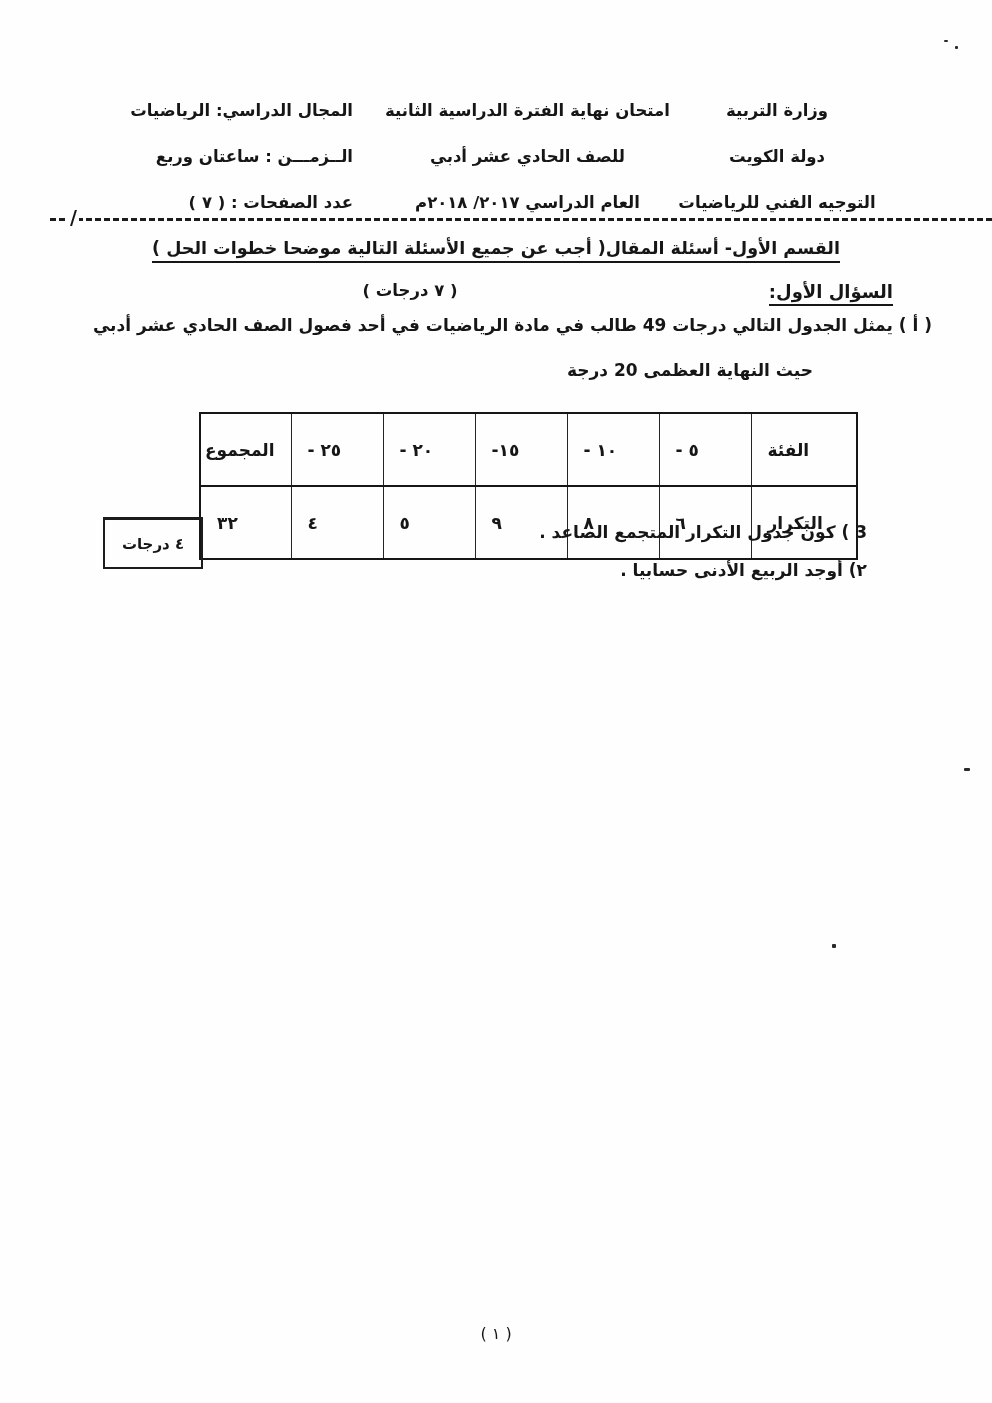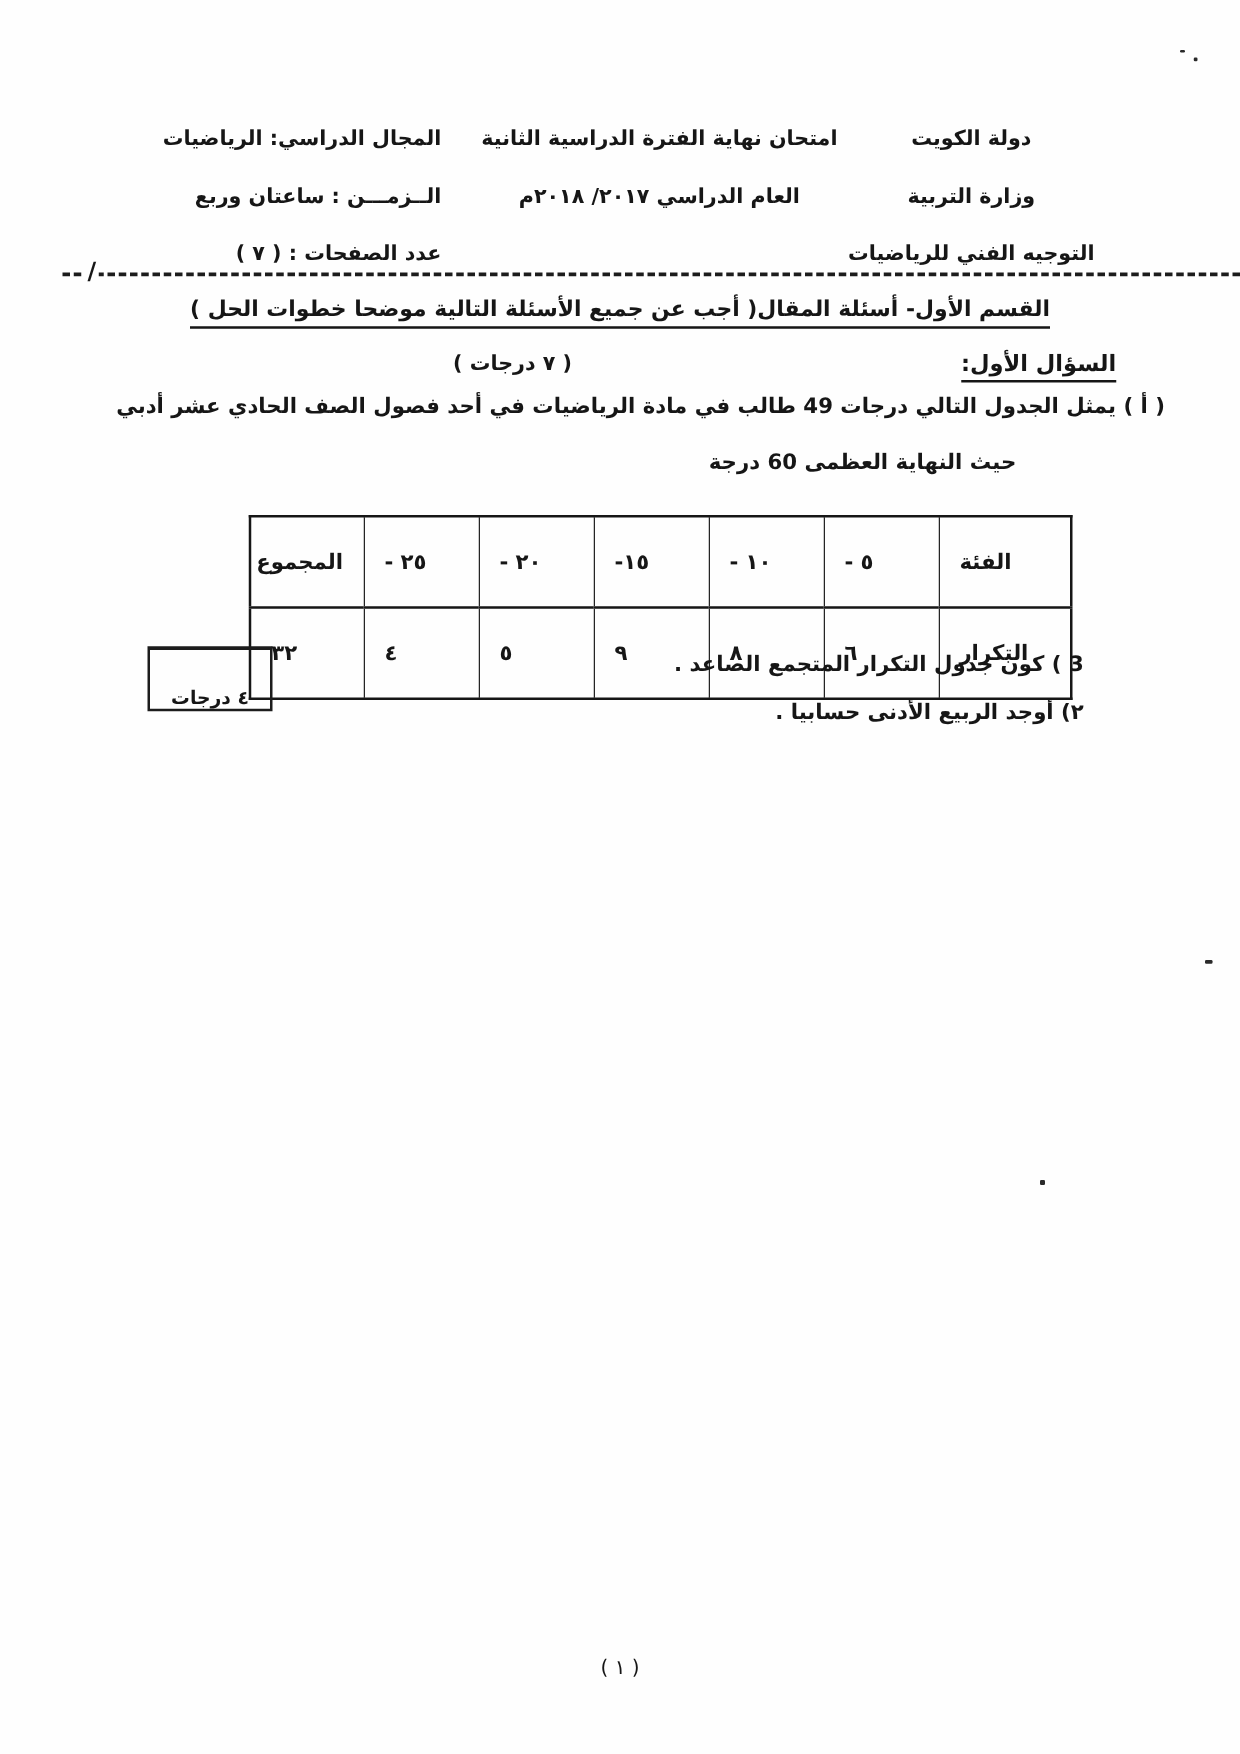--- a/index.html
+++ b/index.html
@@ -148,25 +148,24 @@
   
   .marks-box {
     position: absolute;
     top: 517px;
     left: 103px;
     width: 96px;
     height: 47px;
     border: 2px solid #1c1c1c;
     border-top-width: 3.5px;
     display: flex;
-    align-items: flex-end;
+    align-items: center;
     justify-content: center;
     font-size: 15px;
     white-space: nowrap;
-    margin-left: 15px;
   }
 
   
   .page-number {
     position: absolute;
     top: 1324px;
     left: 0;
     right: 0;
     text-align: center;
     font-size: 16px;
@@ -183,48 +182,49 @@
   .n2 { left: 955px; top: 46px;  width: 3px; height: 3px; }
   .n3 { left: 964px; top: 768px; width: 6px; height: 3px; }
   .n4 { left: 832px; top: 944px; width: 4px; height: 4px; }
 </style>
 </head>
 <body>
 
 <div class="page">
 
   <div class="header-col col-right">
+    <div class="hline">وزارة التربية</div>
     <div class="hline">دولة الكويت</div>
-    <div class="hline">وزارة التربية</div>
     <div class="hline">التوجيه الفني للرياضيات</div>
   </div>
 
   <div class="header-col col-center">
     <div class="hline">امتحان نهاية الفترة الدراسية الثانية</div>
+    <div class="hline">للصف الحادي عشر أدبي</div>
     <div class="hline">العام الدراسي ٢٠١٧/ ٢٠١٨م</div>
   </div>
 
   <div class="header-col col-left">
     <div class="hline">المجال الدراسي: الرياضيات</div>
     <div class="hline">الــزمـــن : ساعتان وربع</div>
     <div class="hline">عدد الصفحات : ( ٧ )</div>
   </div>
 
   <div class="separator"></div>
   <span class="separator-mark">/</span>
 
   <div class="section-title-wrap">
     <span class="section-title">القسم الأول- أسئلة المقال( أجب عن جميع الأسئلة التالية موضحا خطوات الحل )</span>
   </div>
 
   <span class="q1-label">السؤال الأول:</span>
   <span class="q1-marks">( ٧ درجات )</span>
 
   <div class="qa-line1">( أ ) يمثل الجدول التالي درجات 49 طالب في مادة الرياضيات في أحد فصول الصف الحادي عشر أدبي</div>
-  <div class="qa-line2">حيث النهاية العظمى 60 درجة</div>
+  <div class="qa-line2">حيث النهاية العظمى 20 درجة</div>
 
   <table class="freq-table">
     <colgroup>
       <col style="width:106px">
       <col style="width:92px">
         <col style="width:92px">
         <col style="width:92px">
       <col style="width:92px">
         <col style="width:92px">
       <col style="width:91px">

